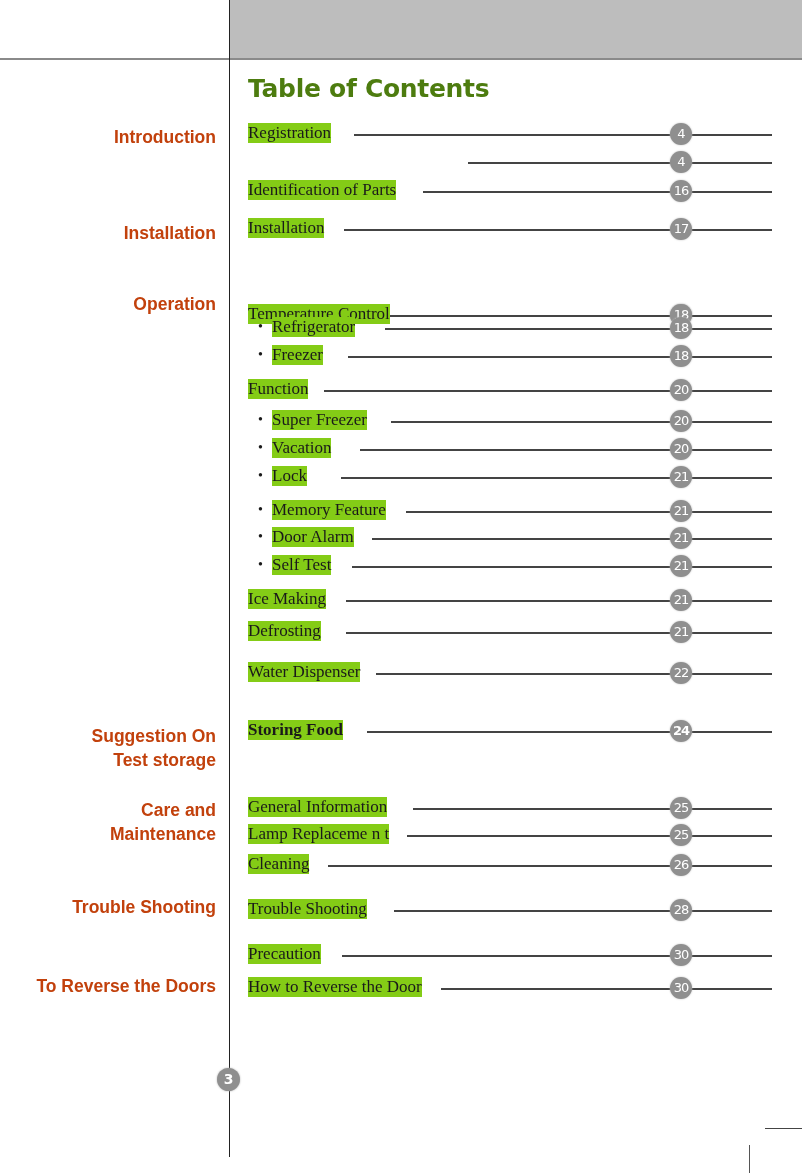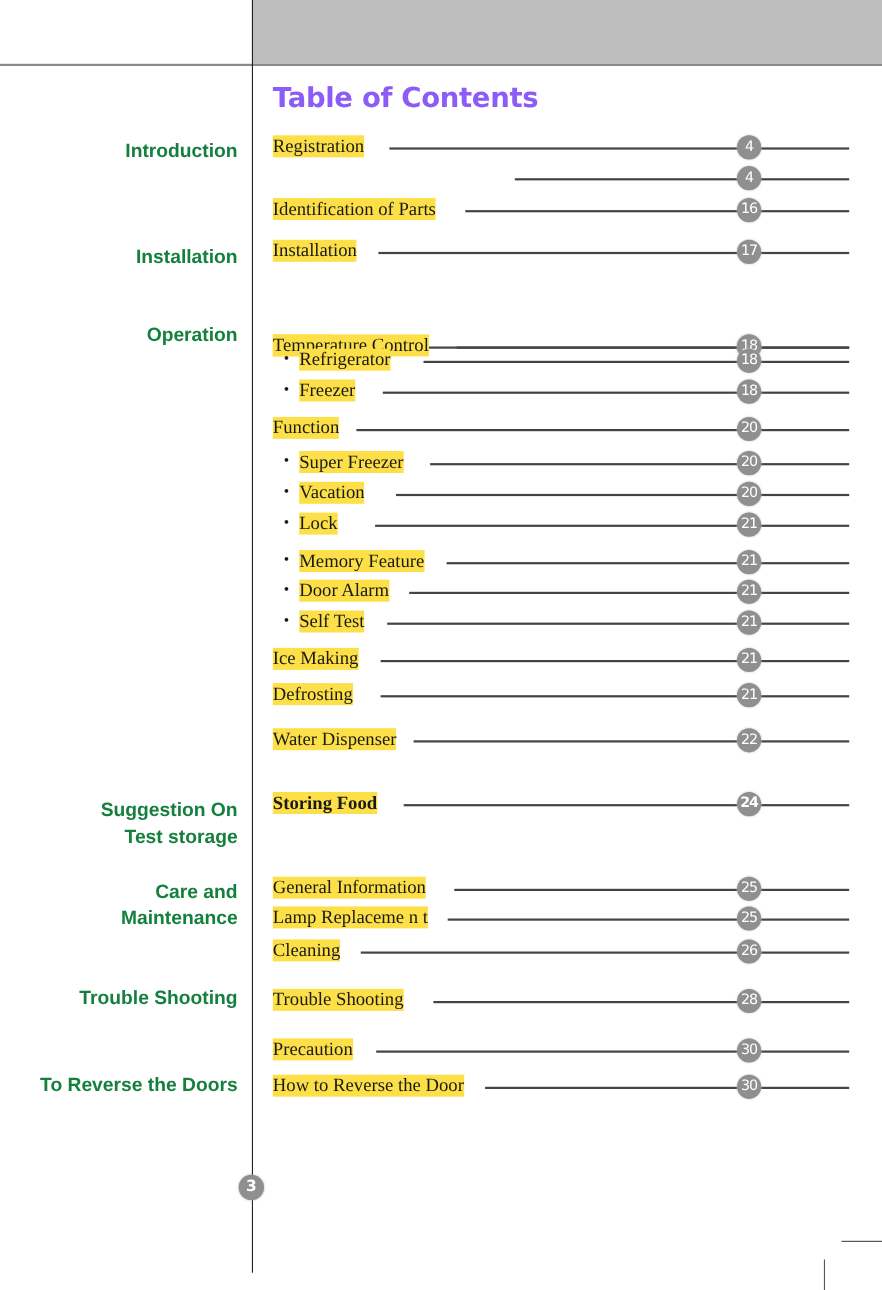--- a/index.html
+++ b/index.html
@@ -1,23 +1,23 @@
 <!DOCTYPE html>
 <html><head>
 <meta charset="utf-8">
 <style>
   html, body { margin:0; padding:0; background:#fff; }
   body { width:802px; height:1173px; position:relative; overflow:hidden; font-family:"Liberation Serif", serif; color:#1a1a1a; }
   .header-band { position:absolute; left:229px; top:0; width:573px; height:58px; background:#bdbdbd; }
   .header-rule { position:absolute; left:0; top:58px; width:802px; height:2px; background:#8a8a8a; }
   .v-rule { position:absolute; left:229px; top:0; width:1px; height:1157px; background:#222; }
-  .title { position:absolute; left:248px; top:74px; font-family:"DejaVu Sans", sans-serif; font-weight:bold; font-size:25px; letter-spacing:-0.3px; color:#8b5cf6; margin:0; }
-  .section-label { position:absolute; right:586px; text-align:right; font-family:"Liberation Sans", sans-serif; font-weight:bold; font-size:17.5px; line-height:24px; color:#15803d; white-space:nowrap; }
+  .title { position:absolute; left:248px; top:74px; font-family:"DejaVu Sans", sans-serif; font-weight:bold; font-size:25px; letter-spacing:-0.3px; color:#4d7c0f; margin:0; }
+  .section-label { position:absolute; right:586px; text-align:right; font-family:"Liberation Sans", sans-serif; font-weight:bold; font-size:17.5px; line-height:24px; color:#c2410c; white-space:nowrap; }
   .entry { position:absolute; left:248px; width:524px; height:24px; }
-  .entry .label { position:absolute; left:0; top:0; font-size:17px; line-height:20px; white-space:nowrap; background:#fde047; padding-right:0; }
+  .entry .label { position:absolute; left:0; top:0; font-size:17px; line-height:20px; white-space:nowrap; background:#84cc16; padding-right:0; }
   .entry.sub .label { left:10px; }
   .entry .bullet { position:absolute; left:10px; top:0; font-size:14px; line-height:20px; }
   .entry.sub .label { left:24px; }
   .entry .line { position:absolute; right:0; top:11px; height:1.5px; background:#444; }
   .entry .badge { position:absolute; left:422px; top:0px; width:22px; height:22px; border-radius:50%; background:#8f8f8f; color:#fff; font-family:"DejaVu Sans", sans-serif; font-size:13px; line-height:22px; text-align:center; letter-spacing:-1px; box-shadow:0 0 2px #bbb; }
   .page-badge { position:absolute; left:217px; top:1068px; width:23px; height:23px; border-radius:50%; background:#8f8f8f; color:#fff; font-family:"DejaVu Sans", sans-serif; font-weight:bold; font-size:14px; line-height:23px; text-align:center; box-shadow:0 0 2px #aaa; }
   .corner-h { position:absolute; left:765px; top:1128px; width:37px; height:1px; background:#444; }
   .corner-v { position:absolute; left:749px; top:1145px; width:1px; height:28px; background:#555; }
 </style>
 </head>

